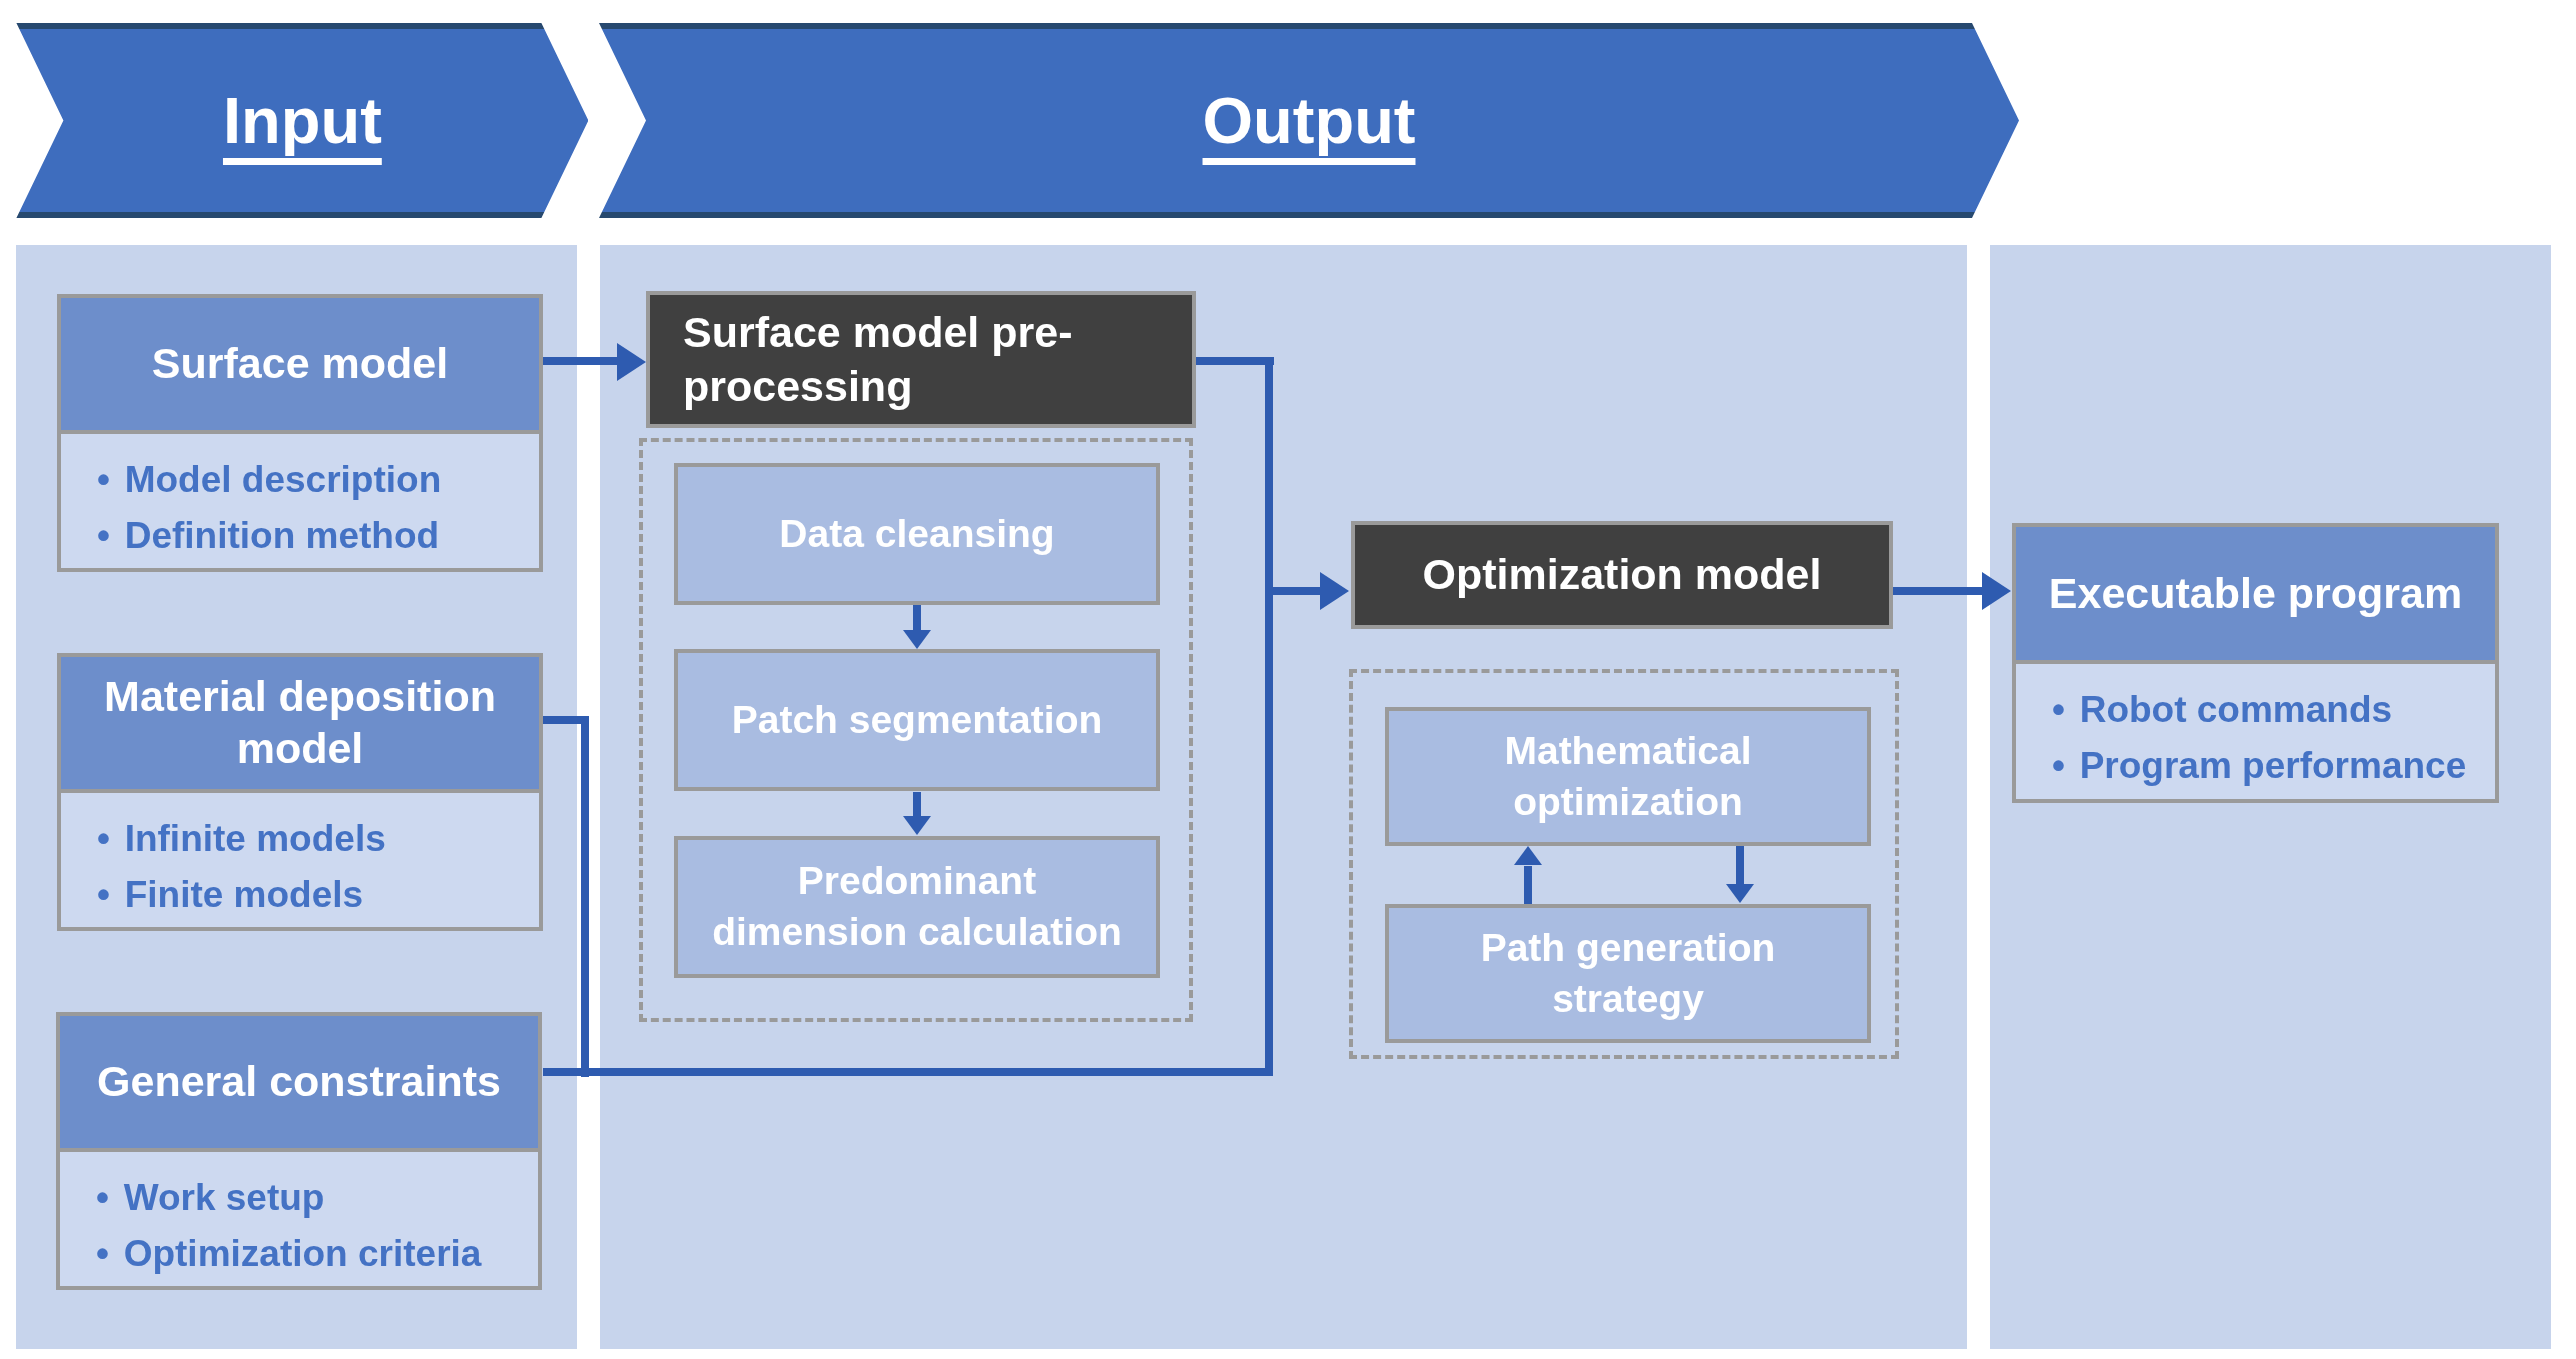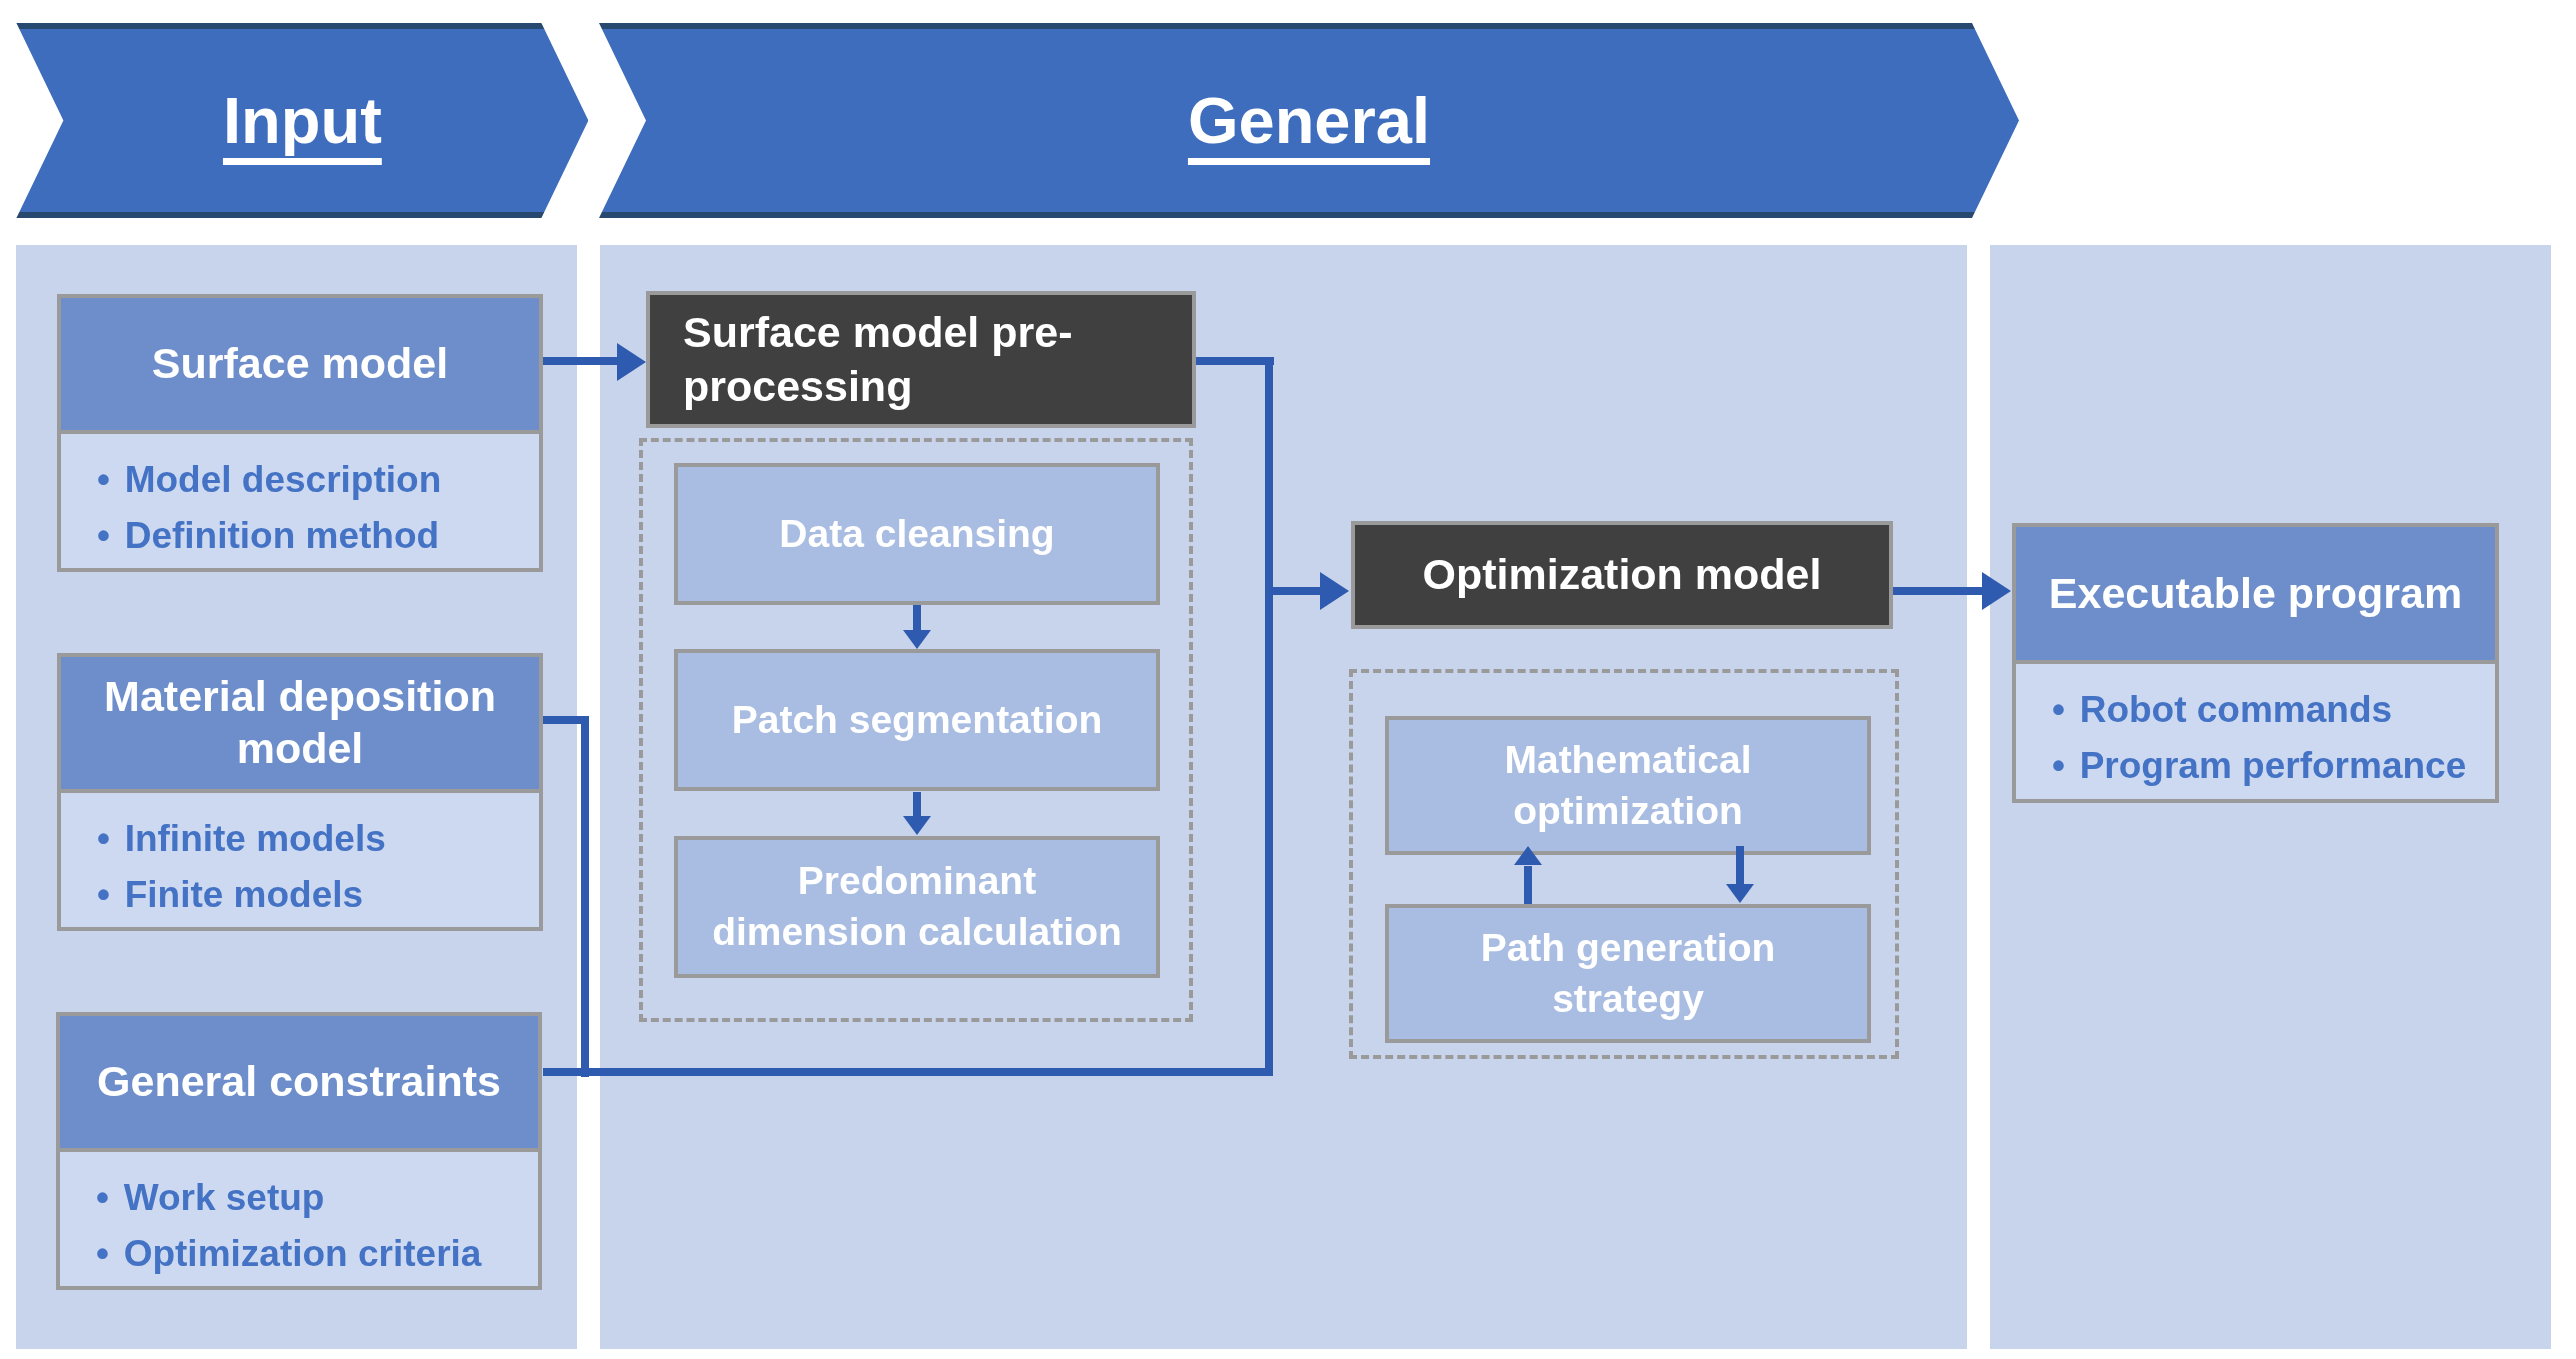--- a/index.html
+++ b/index.html
@@ -49,21 +49,21 @@
 </style>
 </head>
 <body>
 
 <div class="canvas">
 
   <div class="chev chev-input">
     <span class="chev-label">Input</span>
   </div>
   <div class="chev chev-process">
-    <span class="chev-label">General</span>
+    <span class="chev-label">Output</span>
   </div>
 
   <div class="panel panel-input"></div>
   <div class="panel panel-process"></div>
   <div class="panel panel-output"></div>
 
   <div class="hline" style="left:543px;top:357px;width:74px;"></div>
   <div class="tri tri-right" style="left:617px;top:343px;"></div>
 
   <div class="hline" style="left:1196px;top:357px;width:78px;"></div>
@@ -111,21 +111,21 @@
   <div class="vline" style="left:913px;top:605px;height:24.5px;"></div>
   <div class="tri tri-down" style="left:903px;top:630px;"></div>
   <div class="stepbox" style="left:674px;top:649px;width:486px;height:142px;">Patch segmentation</div>
   <div class="vline" style="left:913px;top:792px;height:24.5px;"></div>
   <div class="tri tri-down" style="left:903px;top:816px;"></div>
   <div class="stepbox" style="left:674px;top:836px;width:486px;height:142px;">Predominant dimension calculation</div>
 
   <div class="hbox" style="left:1351px;top:521px;width:542px;height:108px;">Optimization model</div>
   <div class="dashed" style="left:1349px;top:669px;width:550px;height:390px;"></div>
 
-  <div class="stepbox" style="left:1385px;top:707px;width:486px;height:139px;margin-top:9px;">Mathematical optimization</div>
+  <div class="stepbox" style="left:1385px;top:707px;width:486px;height:139px;">Mathematical optimization</div>
   <div class="stepbox" style="left:1385px;top:904px;width:486px;height:139px;">Path generation strategy</div>
 
   <div class="tri tri-up" style="left:1514px;top:846px;"></div>
   <div class="vline" style="left:1524px;top:866px;height:38px;"></div>
   <div class="vline" style="left:1736px;top:846px;height:38px;"></div>
   <div class="tri tri-down" style="left:1726px;top:884px;"></div>
 
   <div class="iobox" style="left:2012px;top:523px;width:487px;height:280px;">
     <div class="hd" style="height:137px;">Executable program</div>
     <div class="bl">

